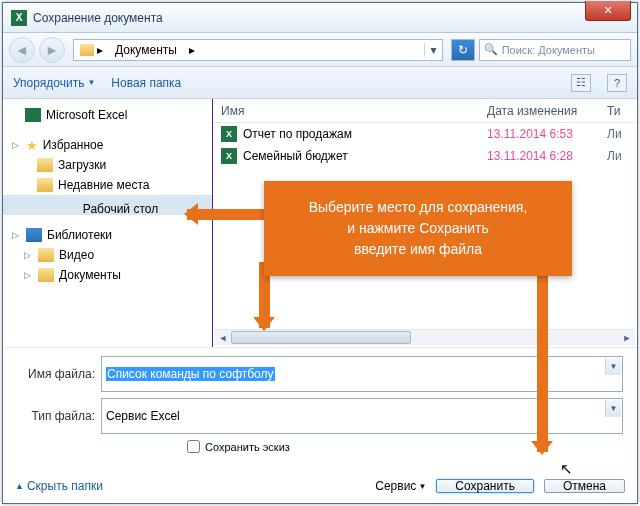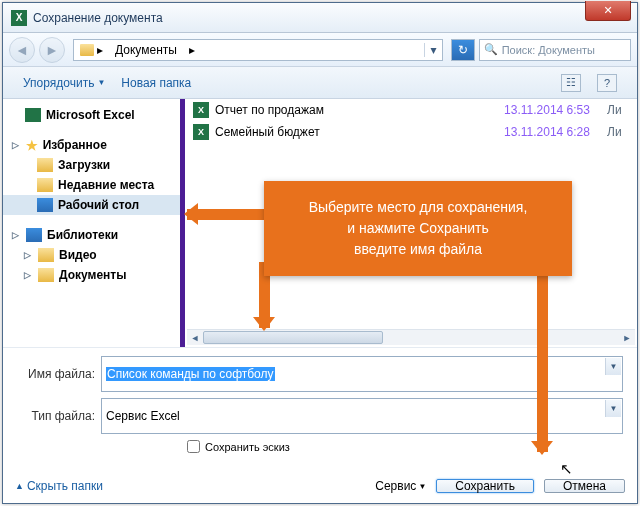--- a/index.html
+++ b/index.html
@@ -16,50 +16,50 @@
 .navbtn { width: 26px; height: 26px; border-radius: 50%; background: linear-gradient(#e8f0f8, #d2dfec); border: 1px solid #9fb3c8; display: flex; align-items: center; justify-content: center; color: #3a5a7d; cursor: pointer; font-size: 14px; }
 .navbtn.disabled { opacity: 0.5; }
 .breadcrumb { flex: 1; display: flex; align-items: center; height: 22px; border: 1px solid #a8bbce; background: #fff; margin: 0 4px; font-size: 12px; }
 .breadcrumb .seg { padding: 0 6px; display: flex; align-items: center; gap: 3px; height: 100%; cursor: pointer; }
 .breadcrumb .folder-ic { width: 14px; height: 12px; background: linear-gradient(#fae19b, #e8b845); border-radius: 1px; }
 .breadcrumb .drop { width: 18px; border-left: 1px solid #c8d4e2; text-align: center; color: #3a5a7d; cursor: pointer; }
 .refresh-btn { width: 24px; height: 22px; border: 1px solid #a8bbce; background: linear-gradient(#3b8dde, #2a6cb5); color: #fff; display: flex; align-items: center; justify-content: center; cursor: pointer; font-size: 12px; }
 .searchbox { width: 152px; height: 22px; border: 1px solid #a8bbce; background: #fff; display: flex; align-items: center; padding: 0 4px; font-size: 11px; color: #7d90a4; }
 .searchbox .mag { margin-right: 4px; color: #4a6a8d; }
 
-.toolbar { height: 32px; background: linear-gradient(#f2f7fc, #e2ecf6); border-bottom: 1px solid #c8d4e2; display: flex; align-items: center; padding: 0 20px; gap: 16px; }
+.toolbar { height: 32px; background: linear-gradient(#f2f7fc, #e2ecf6); border-bottom: 1px solid #c8d4e2; display: flex; align-items: center; padding: 0 10px; gap: 16px; }
 .toolbar a { color: #1b5fa3; font-size: 12px; text-decoration: none; cursor: pointer; display: flex; align-items: center; gap: 3px; }
 .toolbar .spacer { flex: 1; }
 .toolbar .tbic { width: 20px; height: 18px; border: 1px solid #a8bbce; background: #edf3f9; display: flex; align-items: center; justify-content: center; color: #3a5a7d; font-size: 11px; cursor: pointer; }
 
 .body { flex: 1; display: flex; min-height: 0; }
-.sidebar { width: 182px; border-right: 5px solid #4c1d95; padding: 6px 0; overflow: hidden; font-size: 12px; font-weight: bold; }
+.sidebar { width: 210px; border-right: 1px solid #4c1d95; padding: 6px 0; overflow: hidden; font-size: 12px; }
 .tree-item { display: flex; align-items: center; padding: 2px 8px 2px 22px; cursor: pointer; gap: 5px; height: 20px; }
 .tree-item.lvl1 { padding-left: 34px; }
-.tree-item.sel { background: #d8e6f2; }
+.tree-item.sel { background: #d8e6f2; flex-direction: column; }
 .tree-item .caret { width: 9px; color: #6a7d90; font-size: 9px; margin-left: -13px; }
 .tree-ic { width: 16px; height: 14px; display: inline-block; }
 .ic-excel { background: #217346; }
 .ic-star { color: #f5c242; font-size: 13px; }
 .ic-download { background: linear-gradient(#fae19b,#e8b845); }
 .ic-recent { background: linear-gradient(#fae19b,#e8b845); position: relative; }
 .ic-desktop { background: linear-gradient(#3b8dde,#2a6cb5); }
 .ic-library { background: linear-gradient(#3b8dde,#2a6cb5); }
 .ic-video { background: linear-gradient(#fae19b,#e8b845); }
 .ic-docs { background: linear-gradient(#fae19b,#e8b845); }
 
 .filepane { flex: 1; display: flex; flex-direction: column; min-width: 0; }
 .fp-header { display: flex; height: 24px; align-items: center; border-bottom: 1px solid #e5ebf2; font-size: 12px; color: #4a5b6c; padding-left: 8px; }
 .fp-col-name { flex: 1; cursor: pointer; }
 .fp-col-date { width: 120px; cursor: pointer; }
 .fp-col-type { width: 30px; cursor: pointer; }
 .fp-row { display: flex; align-items: center; height: 22px; padding-left: 8px; font-size: 12px; cursor: pointer; }
 .fp-row .fic { width: 16px; height: 16px; background: #217346; margin-right: 6px; display: flex; align-items: center; justify-content: center; color: #fff; font-size: 9px; font-weight: bold; }
 .fp-row .fname { flex: 1; }
-.fp-row .fdate { width: 120px; color: #8b5cf6; text-align: center; }
+.fp-row .fdate { width: 120px; color: #ec4899; }
 .fp-row .ftype { width: 30px; color: #5a6b7c; }
 .scrollbar-h { height: 16px; background: #f0f3f7; border-top: 1px solid #dde4ec; margin: 8px 2px 2px 2px; position: relative; }
 .scrollbar-h .thumb { position: absolute; left: 16px; top: 1px; width: 180px; height: 13px; background: linear-gradient(#e5ecf4,#cdd9e6); border: 1px solid #a8bbce; border-radius: 2px; }
 .scrollbar-h .arr { position: absolute; top: 0; width: 16px; height: 15px; display: flex; align-items: center; justify-content: center; color: #4a6a8d; font-size: 9px; cursor: pointer; }
 .scrollbar-h .arr.l { left: 0; } .scrollbar-h .arr.r { right: 0; }
 
 .form-area { padding: 8px 14px 10px 14px; border-top: 1px solid #e5ebf2; font-size: 12px; }
 .frow { display: flex; align-items: center; margin-bottom: 6px; gap: 6px; }
 .frow label { width: 78px; text-align: right; color: #333; }
 .frow .field { flex: 1; height: 36px; border: 1px solid #97adc4; background: #fff; display: flex; align-items: center; padding: 0 4px; position: relative; }
@@ -164,20 +164,25 @@
           <span>Видео</span>
         </div>
       <div class="tree-item lvl1">
           <span class="caret">▷</span>
           <span class="tree-ic ic-docs"></span>
           <span>Документы</span>
         </div>
     </div>
 
     <div class="filepane">
+      <div class="fp-header">
+        <span class="fp-col-name">Имя</span>
+        <span class="fp-col-date">Дата изменения</span>
+        <span class="fp-col-type">Ти</span>
+      </div>
       <div class="fp-row">
         <span class="fic">X</span>
         <span class="fname">Отчет по продажам</span>
         <span class="fdate">13.11.2014 6:53</span>
         <span class="ftype">Ли</span>
       </div>
       <div class="fp-row">
         <span class="fic">X</span>
         <span class="fname">Семейный бюджет</span>
         <span class="fdate">13.11.2014 6:28</span>

